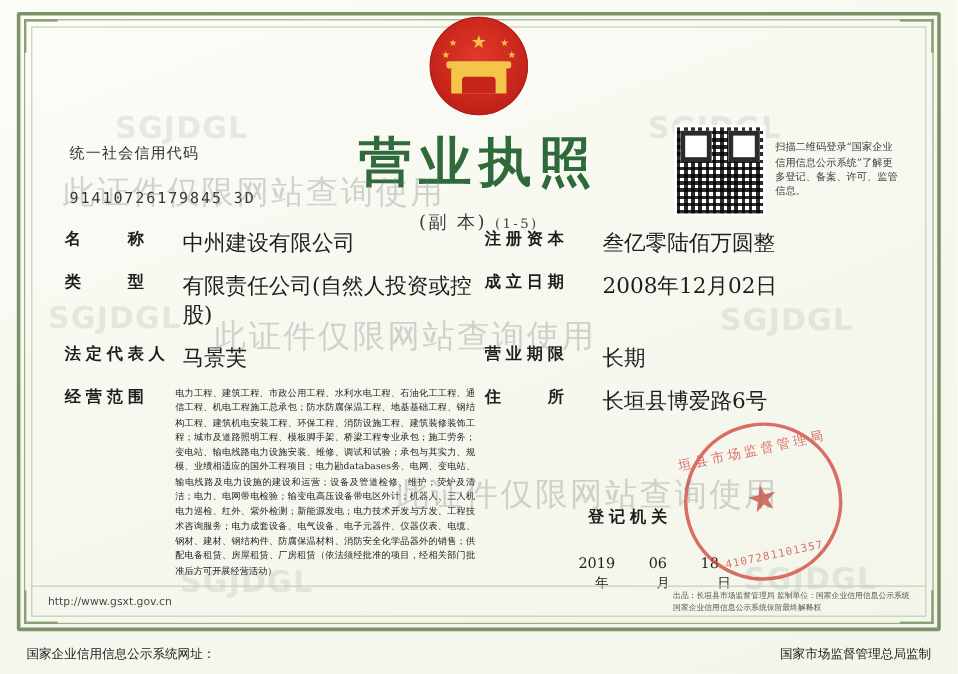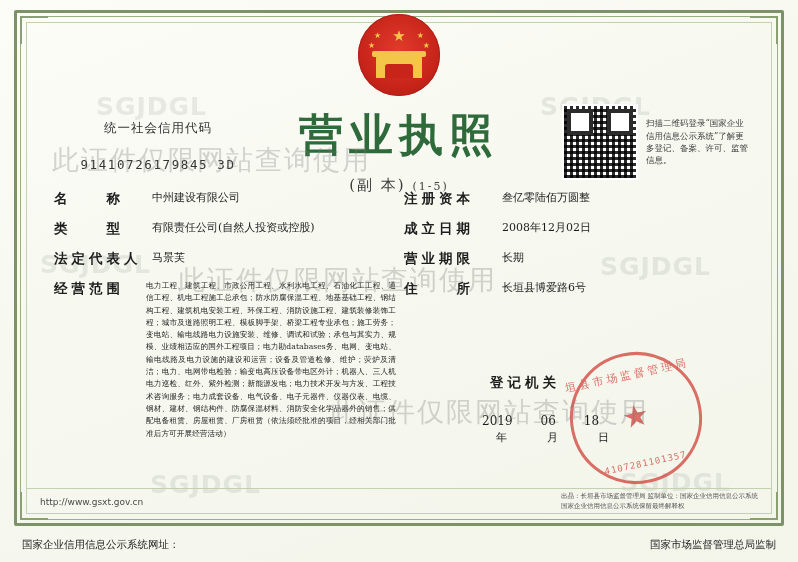--- a/index.html
+++ b/index.html
@@ -139,21 +139,20 @@
     color: #444;
   }
 
   
   .code-block {
     position: absolute;
     left: 58px;
     top: 120px;
     width: 200px;
     color: #333;
-    text-align: center;
   }
   .code-label {
     font-size: 12.5px;
     font-family: "DejaVu Serif", serif;
     letter-spacing: 1px;
     color: #333;
   }
   .code-value {
     margin-top: 20px;
     font-size: 12.5px;
@@ -216,21 +215,21 @@
     font-family: "DejaVu Serif", serif;
     font-size: 13.5px;
     font-weight: bold;
     color: #1d1d1d;
     letter-spacing: 4px;
     width: 92px;
     flex: none;
   }
   .f-value {
     font-family: "DejaVu Serif", serif;
-    font-size: 11px;
+    font-size: 18px;
     color: #1d1d1d;
     padding-left: 6px;
   }
   .scope-row {
     display: flex;
     margin-top: 4px;
   }
   .scope-text {
     width: 250px;
     font-family: "DejaVu Serif", serif;

